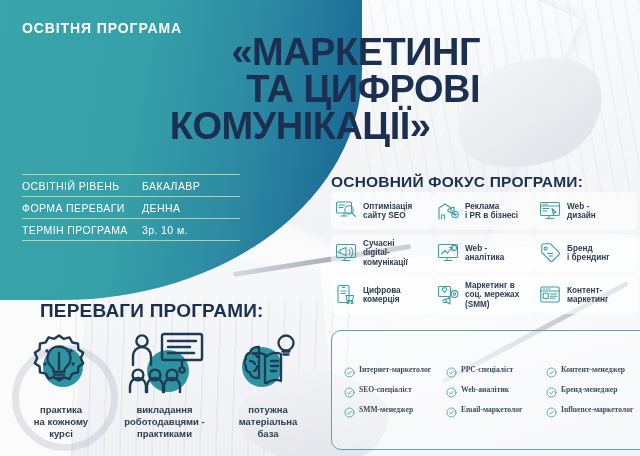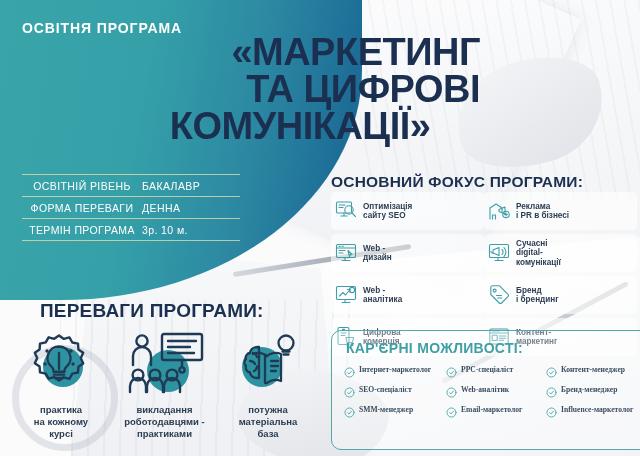--- a/index.html
+++ b/index.html
@@ -45,27 +45,27 @@
   .title{position:absolute;left:10px;top:34px;width:470px;color:#1b3050;
     font-size:38px;line-height:.97;font-weight:800;letter-spacing:-.5px;}
   .title .l1{display:block;text-align:right;padding-left:8px;}
   .title .l2{display:block;text-align:right;padding-left:78px;}
   .title .l3{display:block;text-align:center;padding-left:110px;}
 
   
   .meta{position:absolute;left:22px;top:174px;width:218px;}
   .meta-row{display:flex;align-items:center;height:21px;border-bottom:1px solid rgba(232,226,170,.75);}
   .meta-row:first-child{border-top:1px solid rgba(232,226,170,.75);}
-  .meta-k{color:#ffffff;font-size:10.5px;letter-spacing:.4px;width:120px;text-align:center;}
+  .meta-k{color:#ffffff;font-size:10.5px;letter-spacing:.4px;width:120px;}
   .meta-v{color:#ffffff;font-size:10.5px;letter-spacing:.4px;font-weight:500;}
 
   
   .focus-h{position:absolute;left:331px;top:173px;color:#1b3050;font-size:15.5px;font-weight:700;letter-spacing:.2px;}
   .focus-grid{position:absolute;left:331px;top:192px;width:306px;display:grid;
-    grid-template-columns:repeat(2,1fr);gap:4px 0;}
+    grid-template-columns:repeat(3,1fr);gap:4px 0;}
   .fcard{display:flex;align-items:center;gap:5px;background:rgba(255,255,255,.62);
     border-radius:5px;padding:4px 3px;min-height:30px;}
   .fico{flex:0 0 auto;width:24px;height:24px;}
   .fico svg{display:block;}
   .flabel{font-size:8.2px;line-height:1.12;color:#2c3d52;font-weight:600;}
 
   
   .ben-h{position:absolute;left:40px;top:300px;color:#1b3050;font-size:19px;font-weight:800;letter-spacing:.2px;}
   .ben-grid{position:absolute;left:12px;top:328px;width:305px;display:flex;justify-content:space-between;}
   .bcell{width:98px;text-align:center;}
@@ -203,20 +203,33 @@
           <svg width="24" height="24" viewBox="0 0 24 24" fill="none" stroke="#3f9ea6" stroke-width="1.1" stroke-linecap="round" stroke-linejoin="round">
             <rect x="4" y="2.5" width="11" height="17" rx="1.6"></rect>
             <path d="M8.5 4.4h2"></path>
             <path d="M7 8h5M7 10.5h4"></path>
             <path d="M12 12.5h7.5l-1 5h-5.5z"></path>
             <circle cx="14" cy="19.5" r="1.1"></circle>
             <circle cx="18" cy="19.5" r="1.1"></circle>
           </svg>
         </span>
         <span class="flabel">Цифрова<br>комерція</span>
+      </div>
+      <div class="fcard">
+        <span class="fico">
+          <svg width="24" height="24" viewBox="0 0 24 24" fill="none" stroke="#3f9ea6" stroke-width="1.1" stroke-linecap="round" stroke-linejoin="round">
+            <rect x="2.5" y="3.5" width="12" height="10" rx="1.3"></rect>
+            <path d="M8.5 9.3c-1.4-1.2-2.3-2-2.3-3A1.5 1.5 0 0 1 8.5 5a1.5 1.5 0 0 1 2.3 1.3c0 1-.9 1.8-2.3 3z"></path>
+            <path d="M10 16.5 14 14v7l-4-2.5z"></path>
+            <path d="M10 16.5H8.4A1.4 1.4 0 0 0 7 17.9v.2a1.4 1.4 0 0 0 1.4 1.4H10"></path>
+            <circle cx="18.5" cy="11" r="3.4"></circle>
+            <circle cx="18.5" cy="11" r="1.2"></circle>
+          </svg>
+        </span>
+        <span class="flabel">Маркетинг в<br>соц. мережах<br>(SMM)</span>
       </div>
       <div class="fcard">
         <span class="fico">
           <svg width="24" height="24" viewBox="0 0 24 24" fill="none" stroke="#3f9ea6" stroke-width="1.1" stroke-linecap="round" stroke-linejoin="round">
             <rect x="2.8" y="4" width="18.4" height="15" rx="1.4"></rect>
             <path d="M2.8 8h18.4"></path>
             <path d="M5.2 6h1.3M8 6h1.3M10.8 6h1.3"></path>
             <rect x="5.2" y="10.3" width="5" height="5.2" rx=".5"></rect>
             <path d="M12.2 11h6.6M12.2 13.2h6.6M12.2 15.3h4.4"></path>
           </svg>
@@ -285,21 +298,20 @@
               <circle cx="58" cy="14" r="7.5"></circle>
               <path d="M54.5 22.5h7M55.5 25.5h5"></path>
             </g>
           </svg>
         </div>
         <div class="blabel">потужна<br>матеріальна<br>база</div>
       </div>
     </div>
 
   <div class="career">
-    <div class="career-h">КАР'ЄРНІ МОЖЛИВОСТІ:</div>
     <div class="career-grid" id="career-grid">
         <div class="citem">
           <span class="cchk"><svg width="11" height="11" viewBox="0 0 16 16" fill="none" stroke="#4fa6a8" stroke-width="1.3" stroke-linecap="round" stroke-linejoin="round">
               <circle cx="8" cy="8" r="6.6"></circle>
               <path d="M5.2 8.2 7.2 10.2 11 5.9"></path>
             </svg></span>
           <span class="clabel">Інтернет-маркетолог</span>
         </div>
         <div class="citem">
           <span class="cchk"><svg width="11" height="11" viewBox="0 0 16 16" fill="none" stroke="#4fa6a8" stroke-width="1.3" stroke-linecap="round" stroke-linejoin="round">

